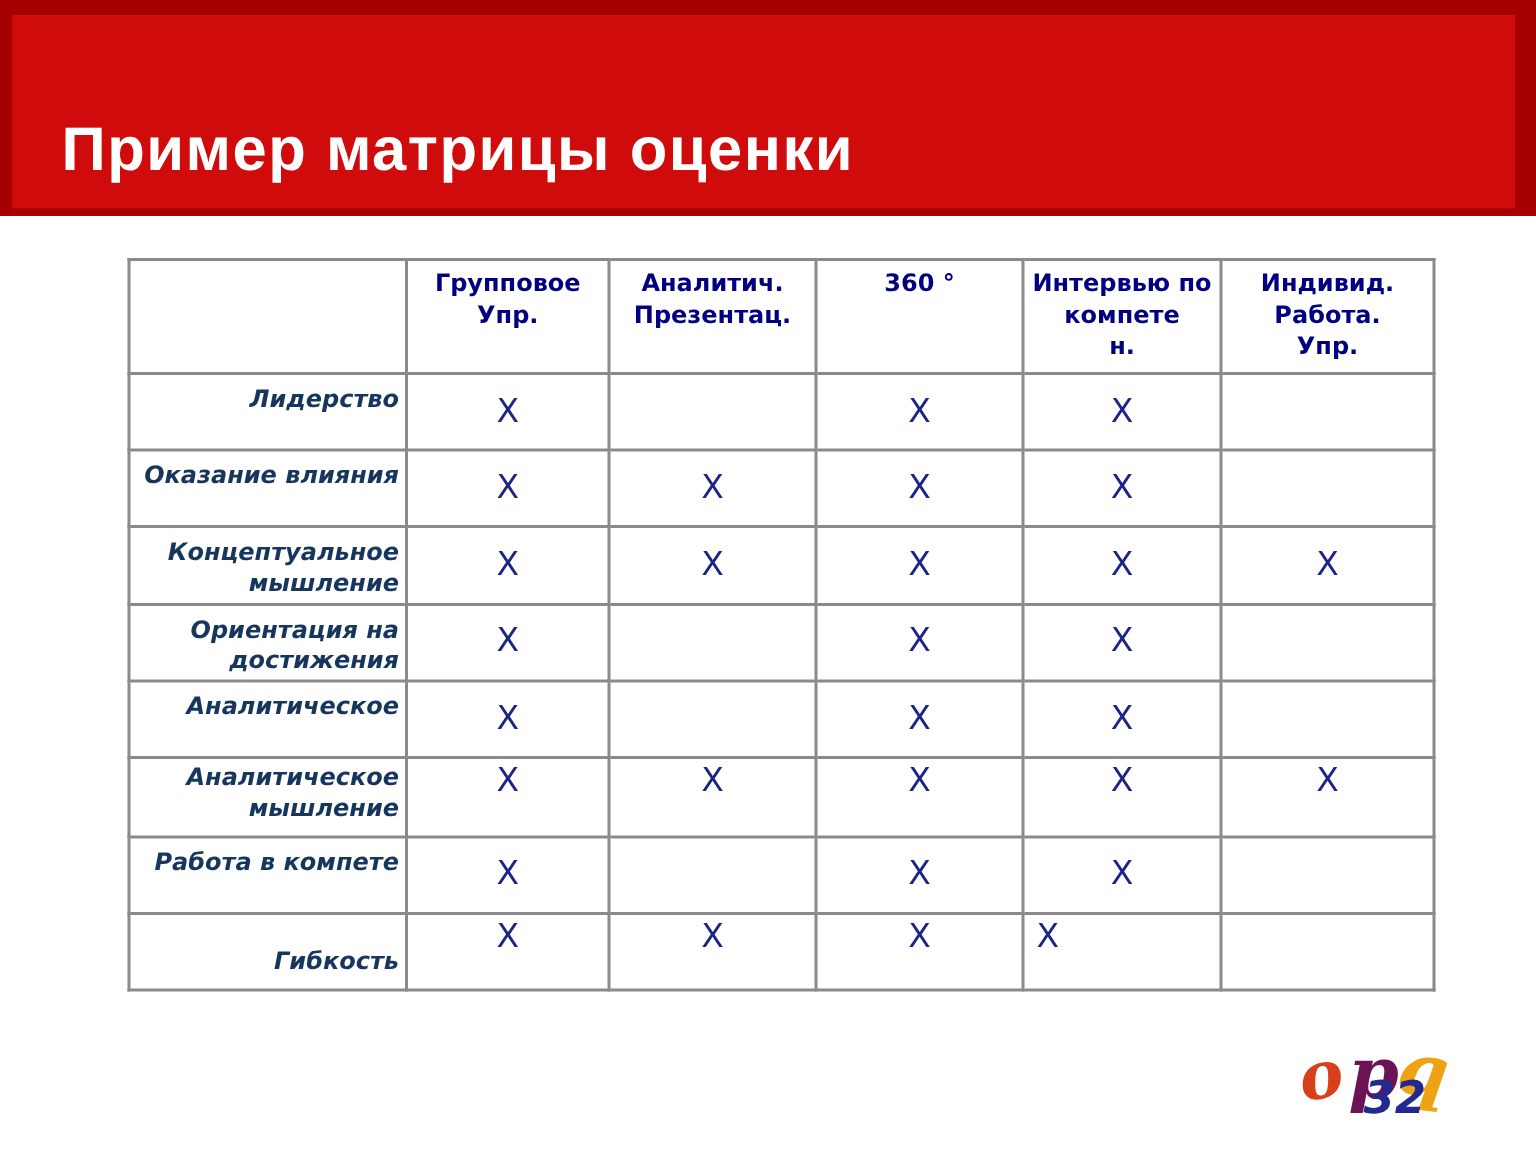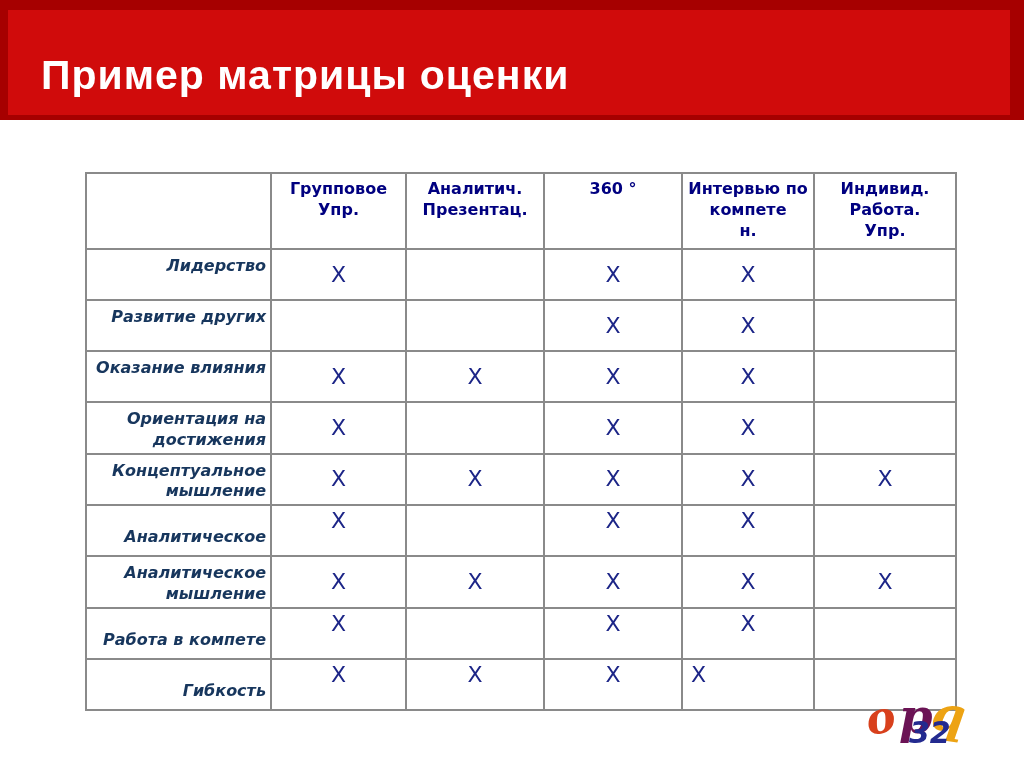--- a/index.html
+++ b/index.html
@@ -2,21 +2,21 @@
 <html><head>
 <meta charset="utf-8">
 <style>
   html,body{margin:0;padding:0;}
   body{
     width:1024px;height:768px;position:relative;background:#ffffff;
     font-family:"DejaVu Sans",sans-serif;overflow:hidden;
   }
 
   
-  .banner{position:absolute;left:0;top:0;width:1024px;height:120px;background:var(--banner-dark,#a60000);}
+  .banner{position:absolute;left:0;top:0;width:1024px;height:144px;background:var(--banner-dark,#a60000);}
   .banner-inner{position:absolute;left:8px;top:10px;right:14px;bottom:5px;background:var(--banner-red,#d00b0b);}
   .title{
     position:absolute;left:33px;bottom:16px;margin:0;color:#ffffff;
     font-size:41px;font-weight:700;letter-spacing:1px;
     font-family:"Liberation Sans",sans-serif;white-space:nowrap;
   }
 
   
   table.matrix{
     position:absolute;left:85px;top:172px;border-collapse:collapse;table-layout:fixed;
@@ -102,50 +102,42 @@
   <tbody id="body-rows">
       <tr>
         <td class="label">Лидерство</td>
         <td class="mark">X</td>
         <td class="mark"></td>
         <td class="mark">X</td>
         <td class="mark">X</td>
         <td class="mark"></td>
       </tr>
       <tr>
-        <td class="label">Развитие других</td>
-        <td class="mark"></td>
-        <td class="mark"></td>
-        <td class="mark">X</td>
-        <td class="mark">X</td>
-        <td class="mark"></td>
-      </tr>
-      <tr>
         <td class="label">Оказание влияния</td>
         <td class="mark">X</td>
         <td class="mark">X</td>
-        <td class="mark">X</td>
-        <td class="mark">X</td>
-        <td class="mark"></td>
-      </tr>
-      <tr>
-        <td class="label">Ориентация на достижения</td>
-        <td class="mark">X</td>
-        <td class="mark"></td>
         <td class="mark">X</td>
         <td class="mark">X</td>
         <td class="mark"></td>
       </tr>
       <tr>
         <td class="label">Концептуальное мышление</td>
         <td class="mark">X</td>
         <td class="mark">X</td>
         <td class="mark">X</td>
         <td class="mark">X</td>
         <td class="mark">X</td>
+      </tr>
+      <tr>
+        <td class="label">Ориентация на достижения</td>
+        <td class="mark">X</td>
+        <td class="mark"></td>
+        <td class="mark">X</td>
+        <td class="mark">X</td>
+        <td class="mark"></td>
       </tr>
       <tr>
         <td class="label">Аналитическое</td>
         <td class="mark">X</td>
         <td class="mark"></td>
         <td class="mark">X</td>
         <td class="mark">X</td>
         <td class="mark"></td>
       </tr>
       <tr>

